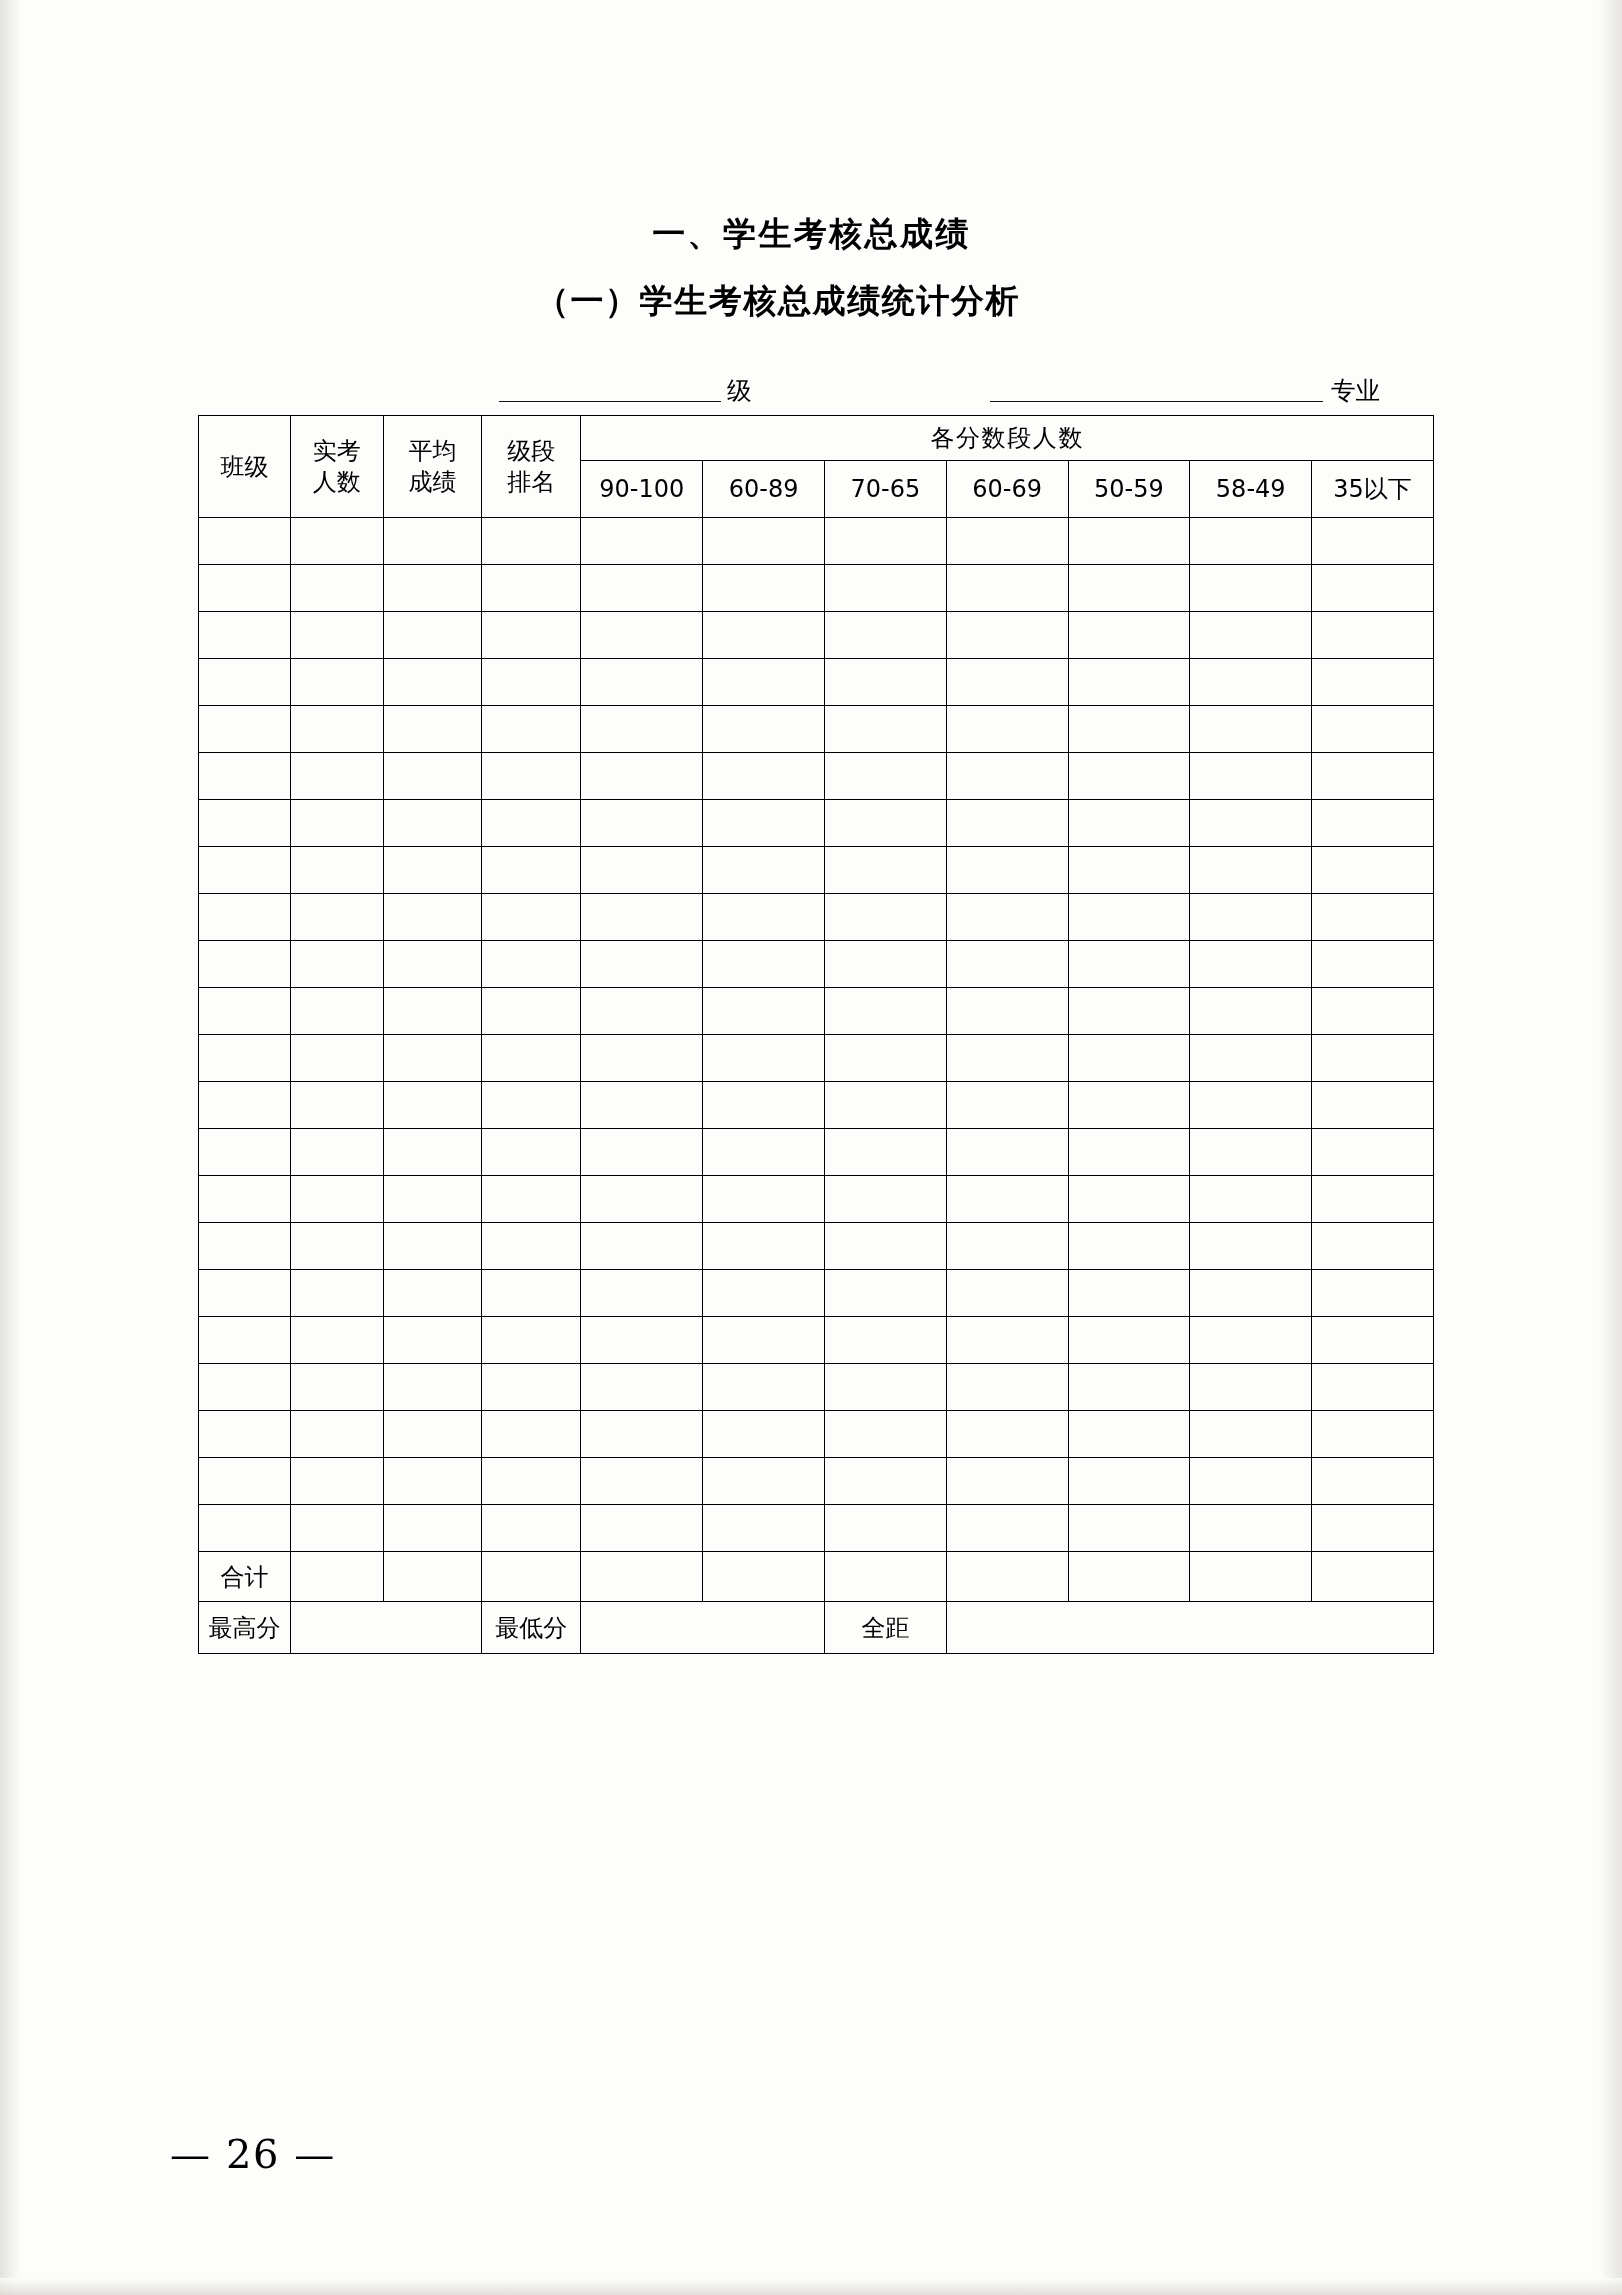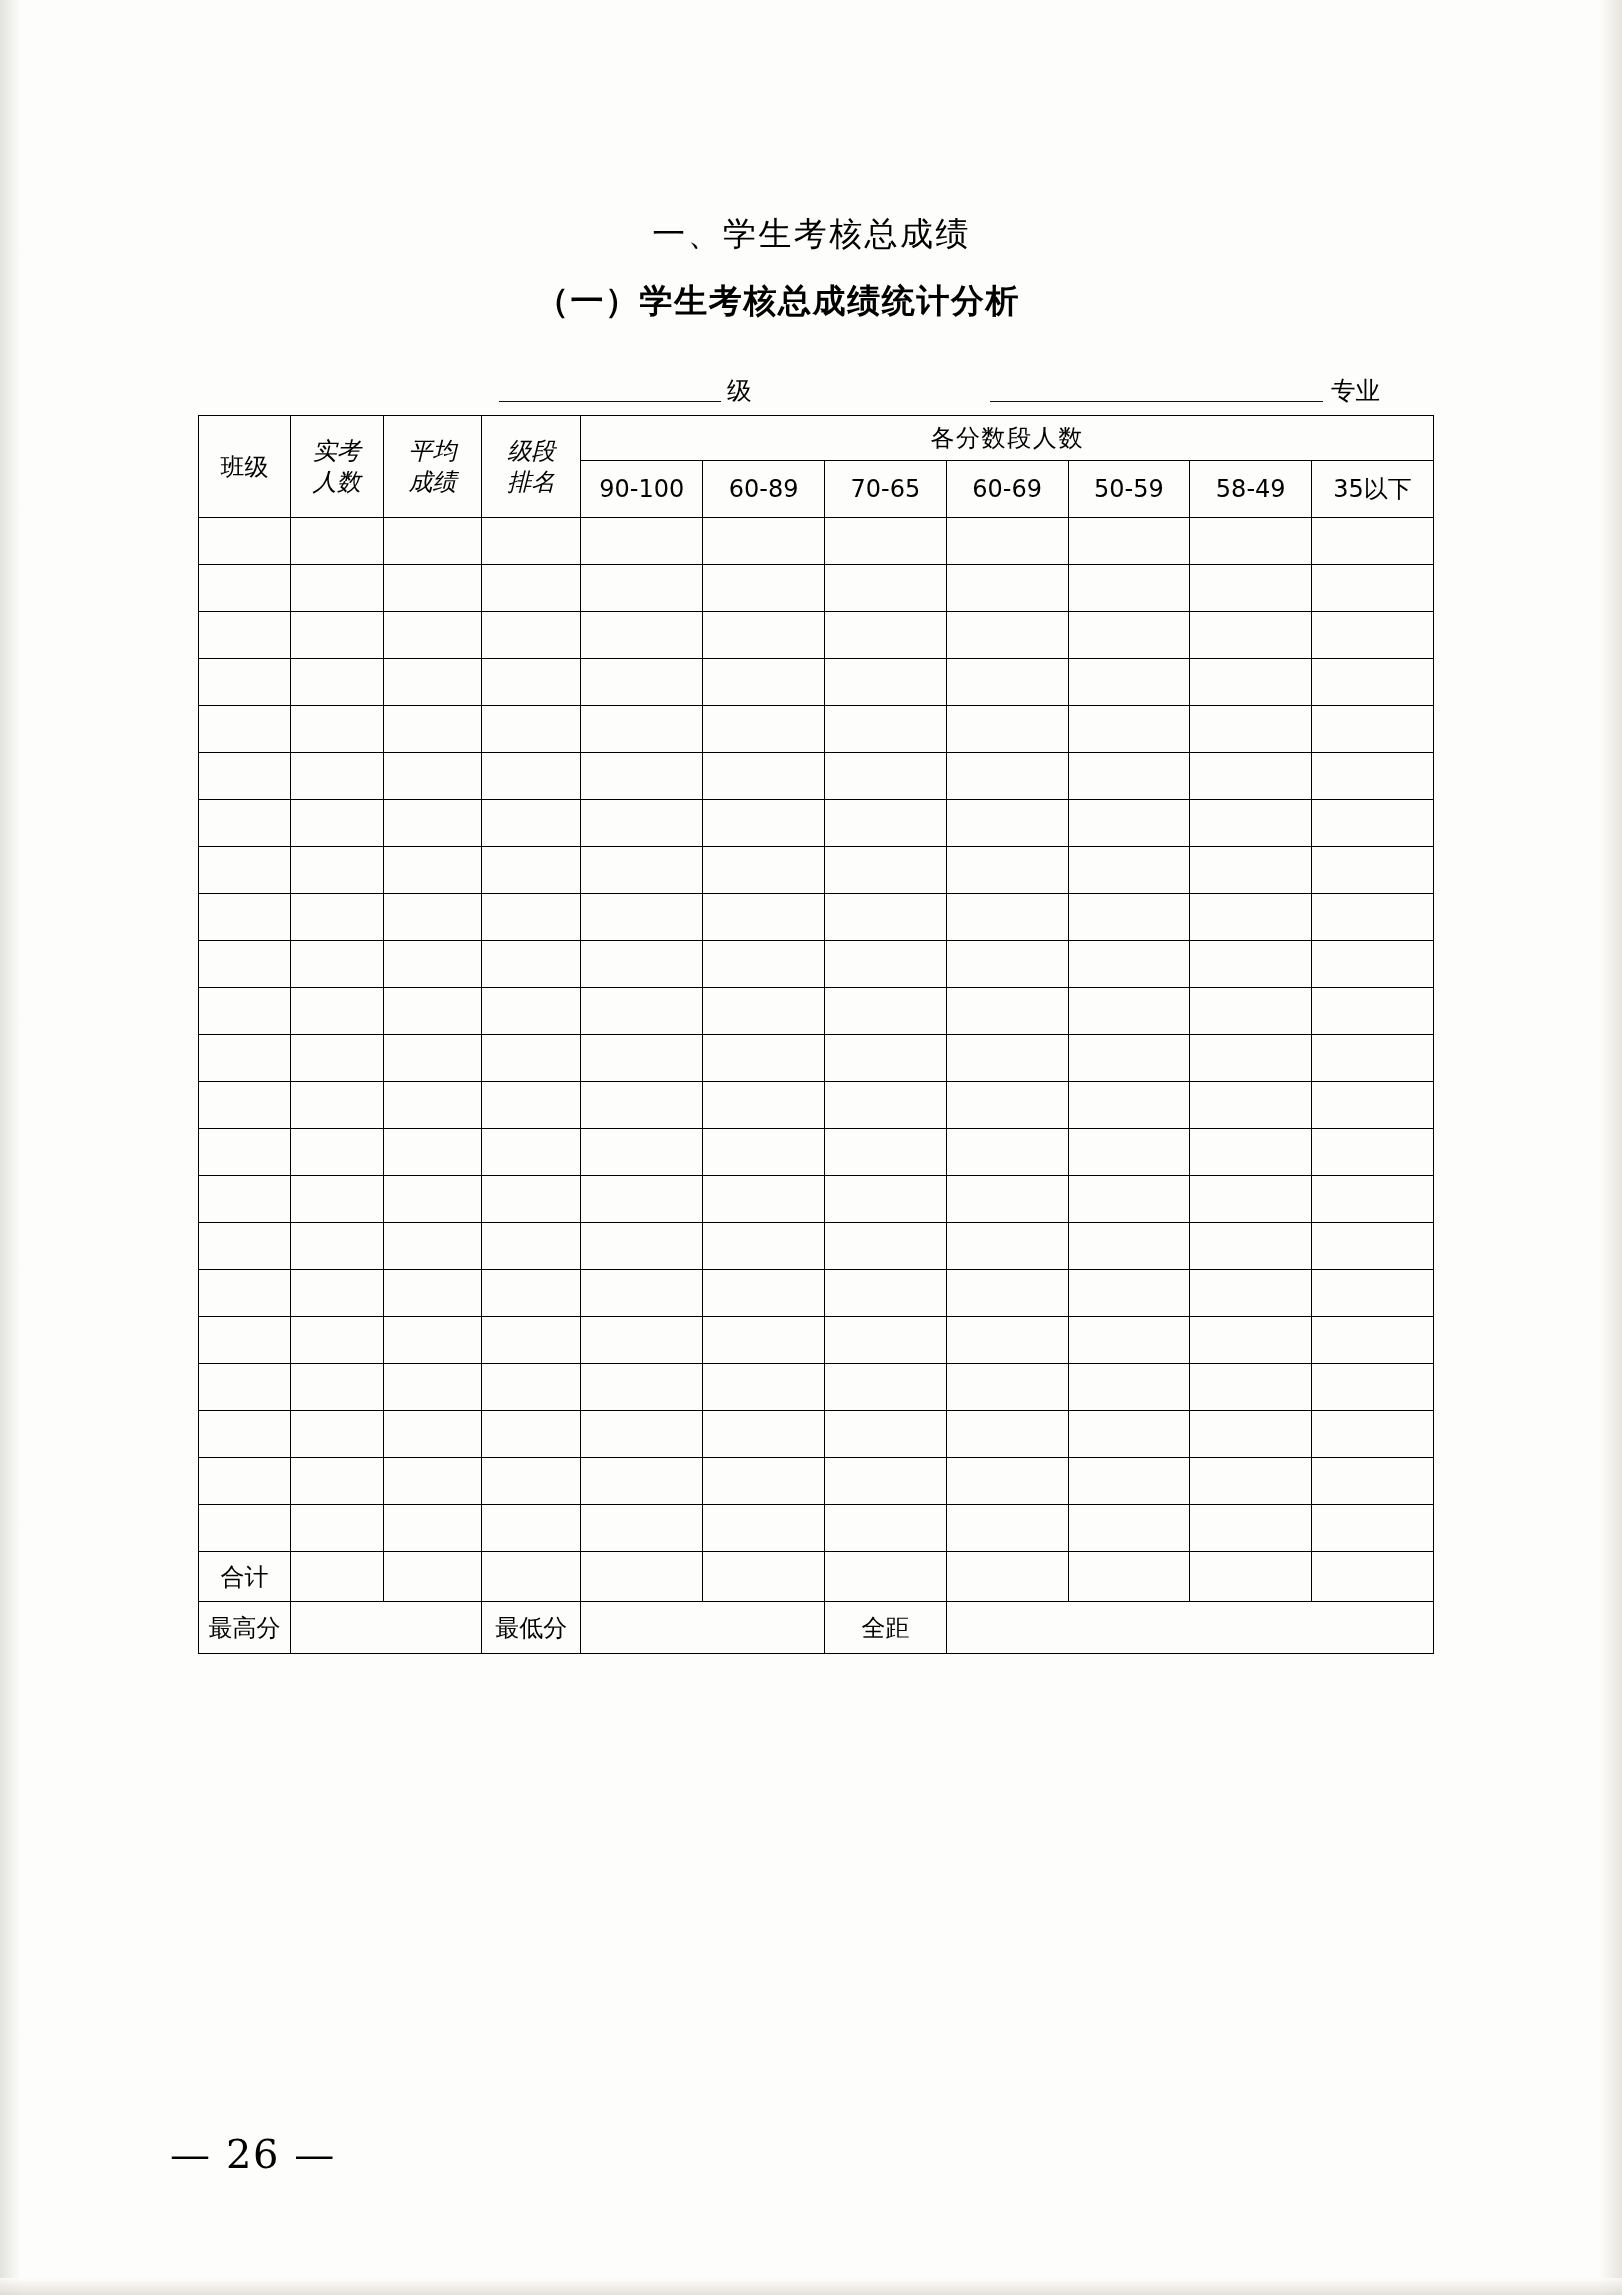--- a/index.html
+++ b/index.html
@@ -51,21 +51,21 @@
     width: 1623px;
     height: 2295px;
   }
 
   .title-1 {
     position: absolute;
     left: 0; top: 212px;
     width: 1623px;
     text-align: center;
     font-family: "DejaVu Sans", sans-serif;
-    font-weight: normal;
+    font-weight: bold;
     font-size: 33px;
     letter-spacing: 2.4px;
   }
   .title-2 {
     position: absolute;
     left: 0; top: 279px;
     width: 1556px;
     text-align: center;
     font-family: "DejaVu Sans", sans-serif;
     font-weight: bold;
@@ -114,21 +114,20 @@
     vertical-align: middle;
     font-weight: normal;
     font-size: 24px;
     font-family: "DejaVu Sans", sans-serif;
     color: #000;
   }
   .hdr-tall { height: 101px; }
   .two-line {
     line-height: 1.28;
     font-size: 24.6px;
-    font-style: italic;
   }
   .span-head {
     height: 44px;
     font-size: 24.6px;
     letter-spacing: 1.6px;
   }
   .sub-head {
     height: 55px;
     font-size: 20.6px;
     font-family: "DejaVu Serif", serif;

